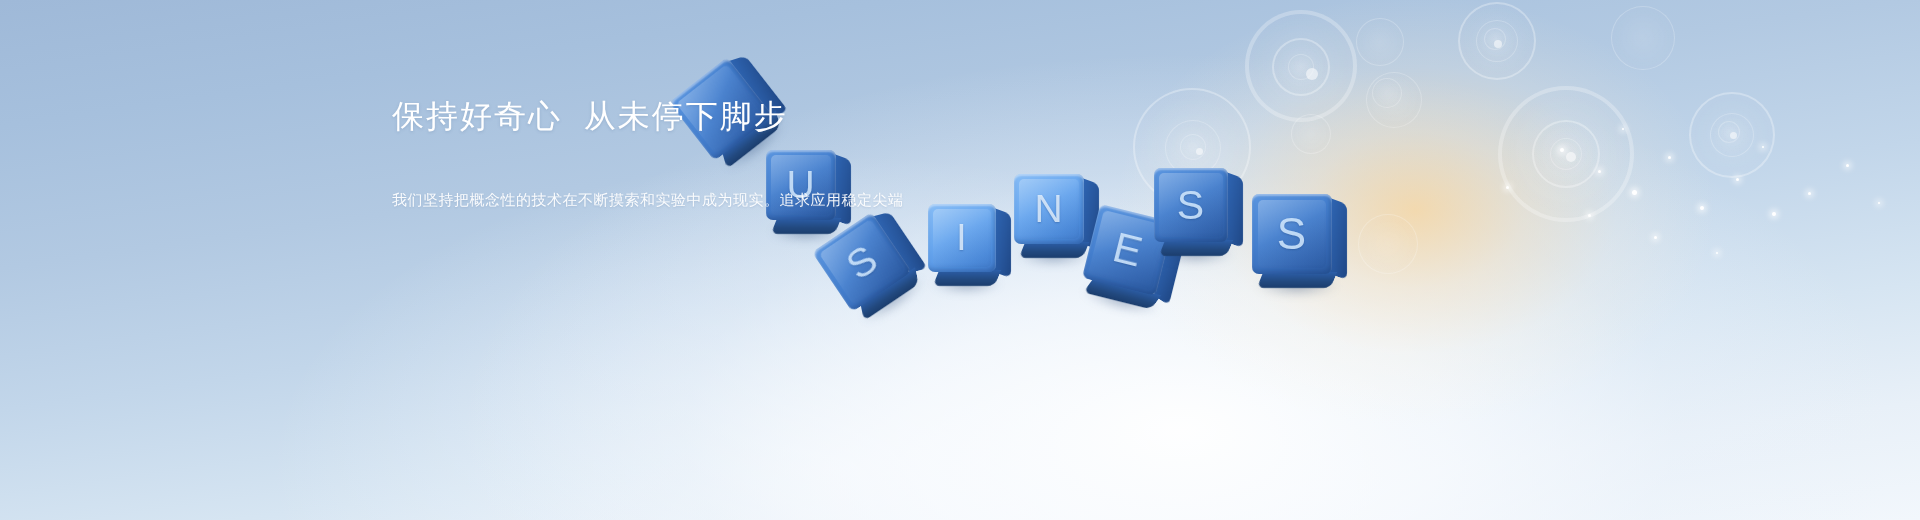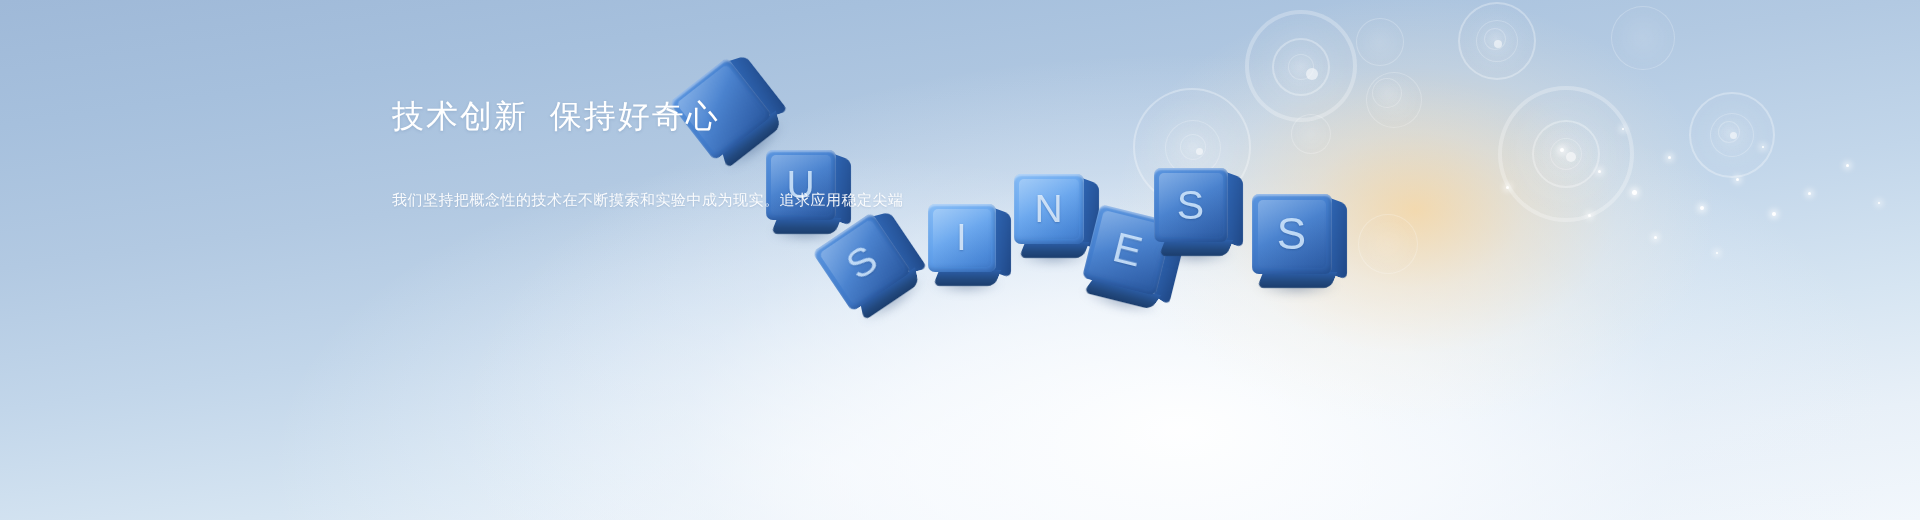--- a/index.html
+++ b/index.html
@@ -249,19 +249,19 @@
       <div class="key dark" style="left: 1252px; top: 194px; width: 80px; height: 80px; transform: rotate(0deg);">
         <div class="shadow"></div>
         <div class="side-r"></div>
         <div class="side-b"></div>
         <div class="cap"></div>
         <div class="glyph" style="font-size: 44px;">S</div>
       </div>
     </div>
 
   <div class="copy">
-    <div class="headline">技术创新  保持好奇心</div>
+    <div class="headline">保持好奇心  从未停下脚步</div>
     <div class="subcopy">
       <div>我们坚持把概念性的技术在不断摸索和实验中成为现实。追求应用稳定尖端</div>
     </div>
   </div>
 
 </div>
 
 </body></html>

